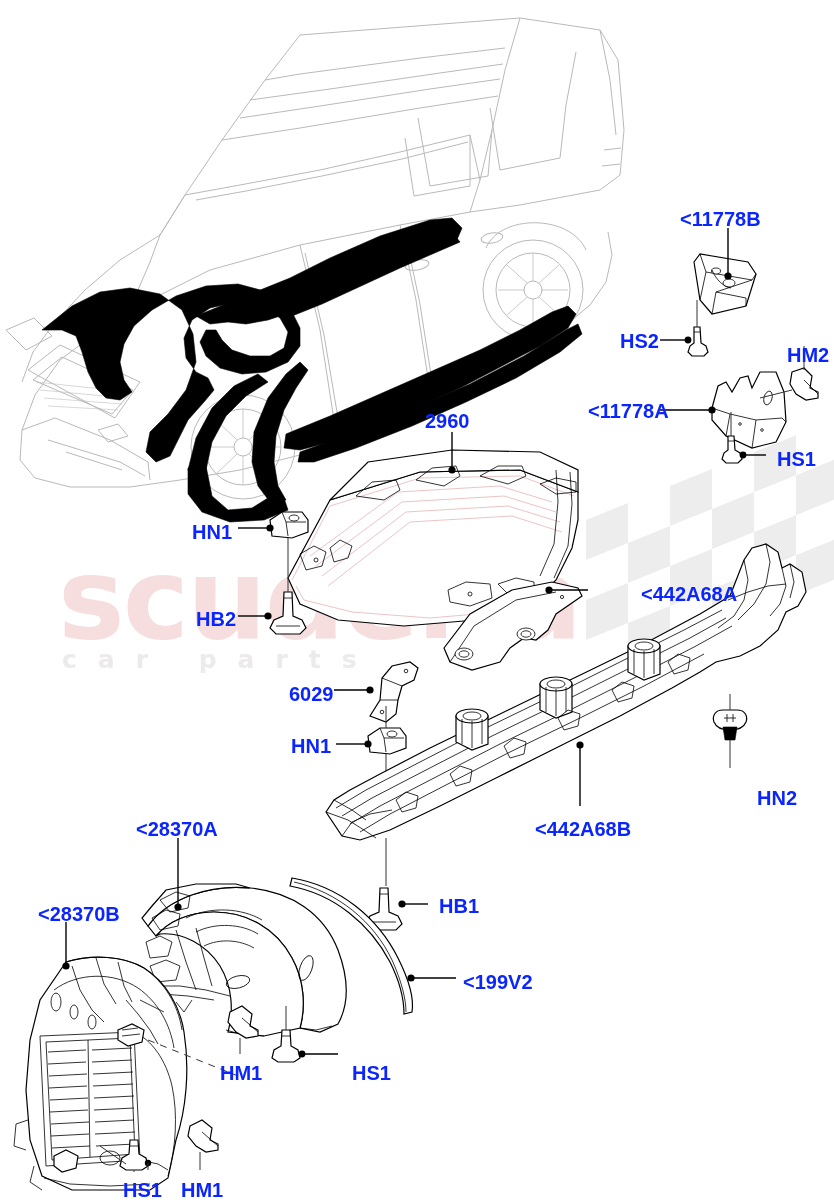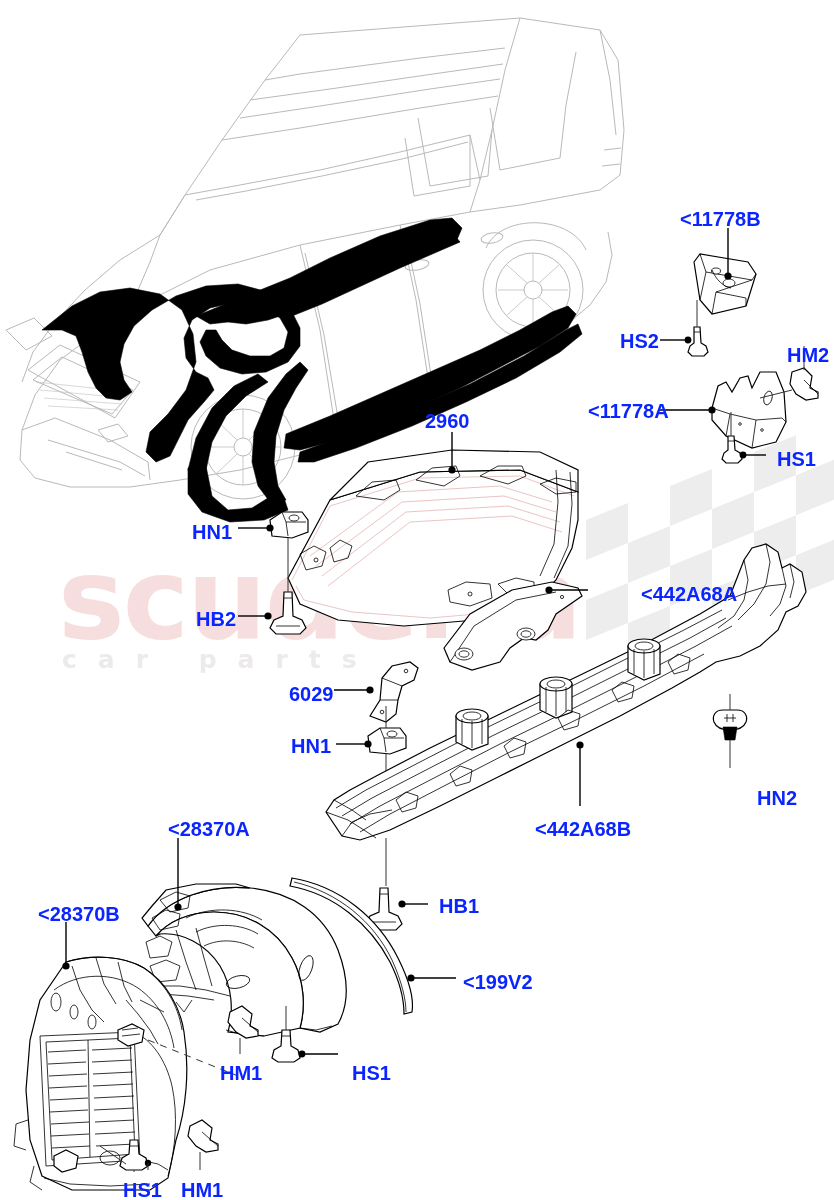--- a/index.html
+++ b/index.html
@@ -551,21 +551,21 @@
   <div class="lbl" style="left:588px;top:400px;">&lt;11778A</div>
   <div class="lbl" style="left:777px;top:448px;">HS1</div>
   <div class="lbl" style="left:425px;top:410px;">2960</div>
   <div class="lbl" style="left:192px;top:521px;">HN1</div>
   <div class="lbl" style="left:196px;top:608px;">HB2</div>
   <div class="lbl" style="left:594px;top:583px;margin-left:47px;">&lt;442A68A</div>
   <div class="lbl" style="left:289px;top:683px;text-align:right;">6029</div>
   <div class="lbl" style="left:291px;top:735px;">HN1</div>
   <div class="lbl" style="left:711px;top:787px;margin-left:46px;">HN2</div>
   <div class="lbl" style="left:535px;top:818px;text-align:right;">&lt;442A68B</div>
-  <div class="lbl" style="left:136px;top:818px;margin-left:32px;">&lt;28370A</div>
+  <div class="lbl" style="left:136px;top:818px;">&lt;28370A</div>
   <div class="lbl" style="left:439px;top:895px;">HB1</div>
   <div class="lbl" style="left:38px;top:903px;">&lt;28370B</div>
   <div class="lbl" style="left:463px;top:971px;">&lt;199V2</div>
   <div class="lbl" style="left:352px;top:1062px;">HS1</div>
   <div class="lbl" style="left:220px;top:1062px;">HM1</div>
   <div class="lbl" style="left:123px;top:1179px;">HS1</div>
   <div class="lbl" style="left:181px;top:1179px;">HM1</div>
 
 </div>
 

